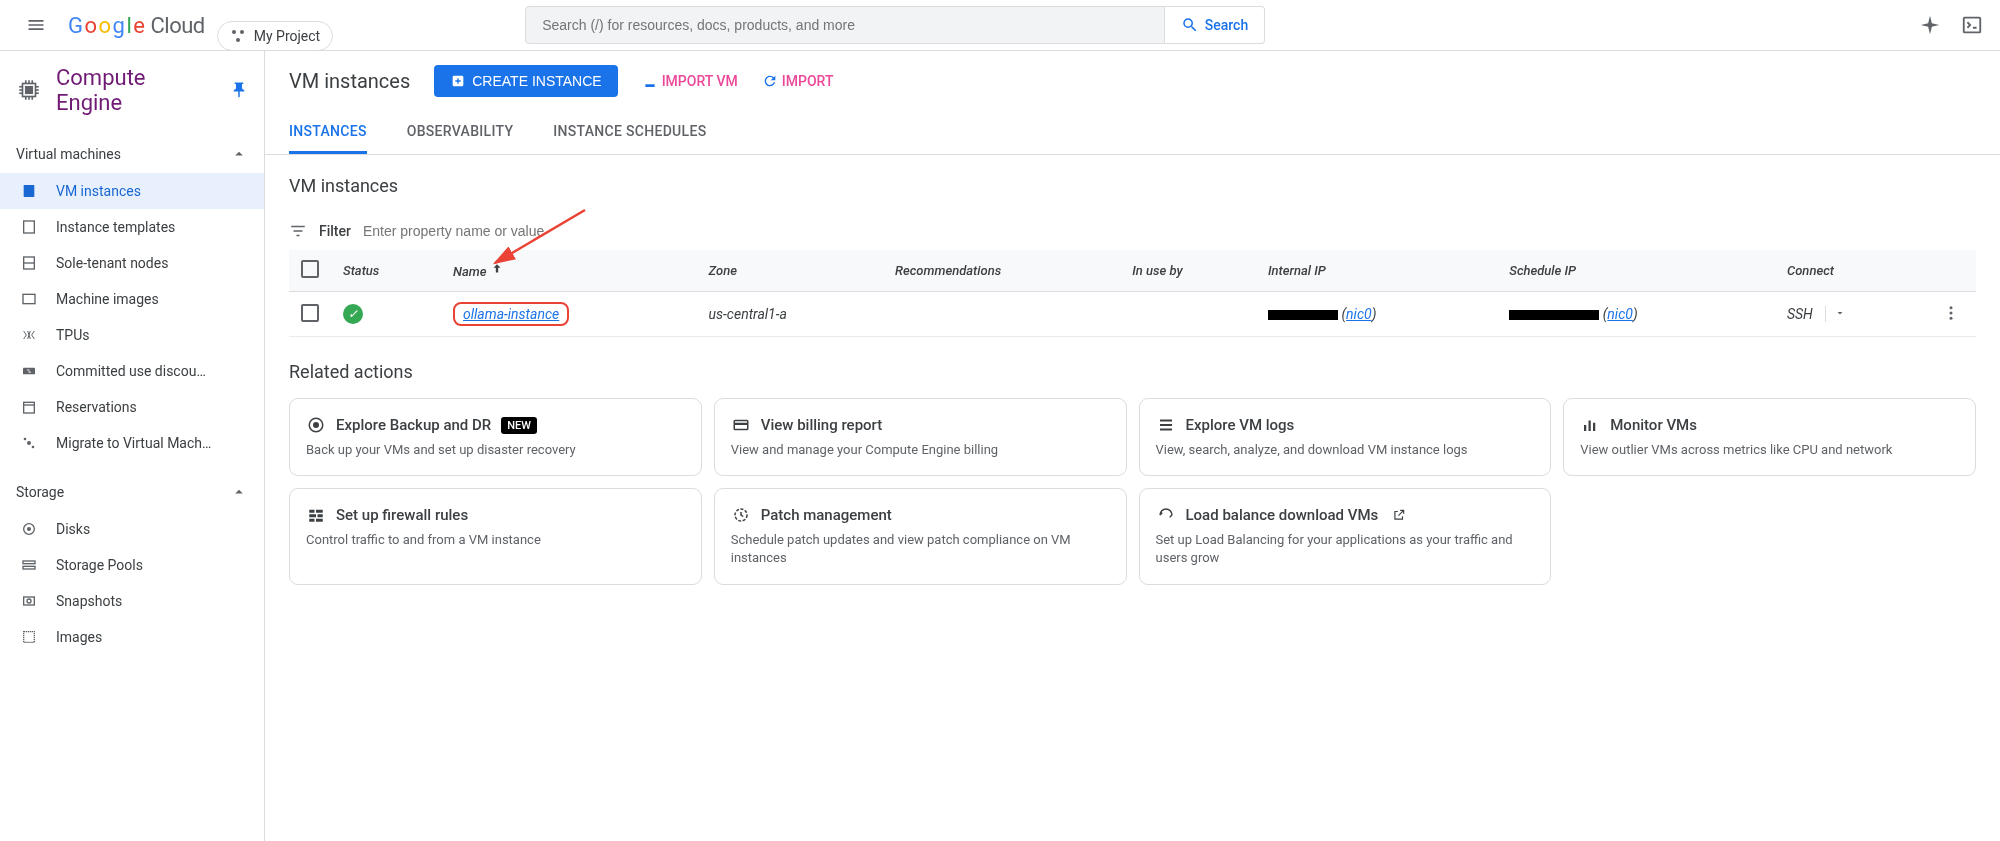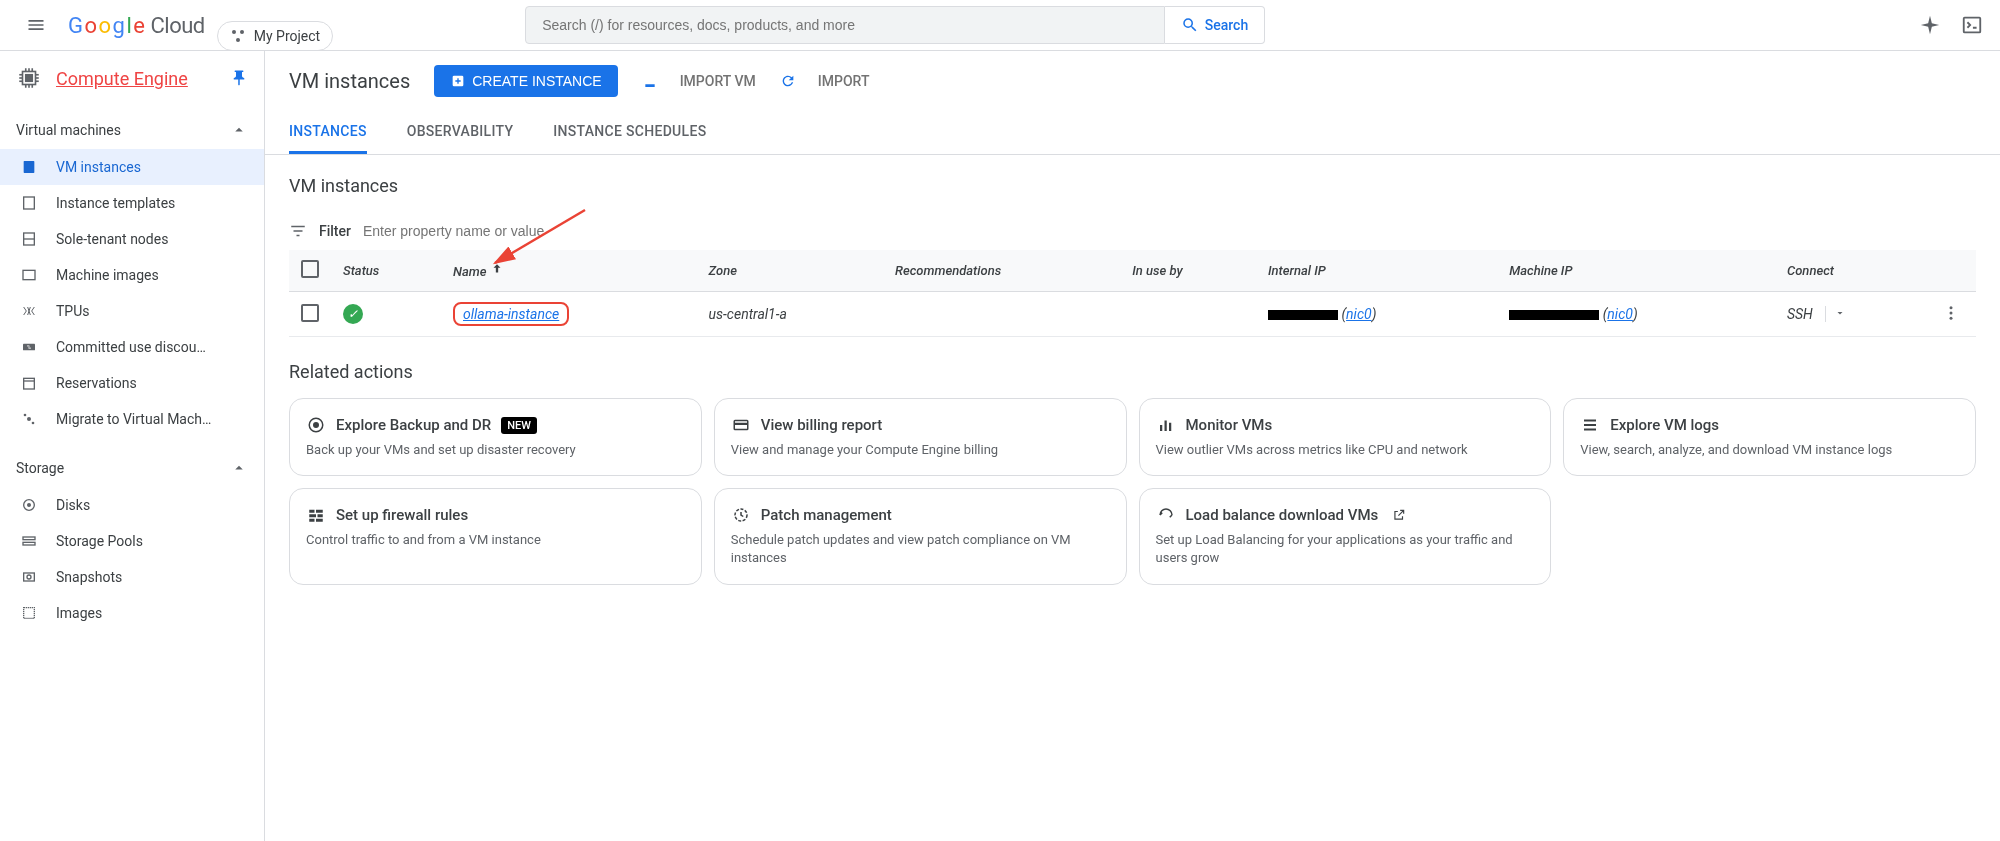--- a/index.html
+++ b/index.html
@@ -18,35 +18,35 @@
     .search-btn { display: flex; align-items: center; gap: 6px; border: 1px solid #dadce0; border-left: none; border-radius: 0 4px 4px 0; padding: 0 16px; height: 38px; cursor: pointer; color: #1a73e8; font-weight: 500; }
     .top-right { margin-left: auto; display: flex; align-items: center; gap: 18px; }
     .top-right .icon-btn { width: 24px; height: 24px; cursor: pointer; display: flex; align-items: center; justify-content: center; }
     
     
     .layout { display: flex; height: calc(100vh - 51px); }
     
     
     .sidebar { width: 265px; border-right: 1px solid #dadce0; overflow-y: auto; position: relative; }
     .sidebar-header { display: flex; align-items: center; gap: 14px; padding: 14px 16px; }
-    .sidebar-header-title { font-size: 18px; color: #ef4444; flex: 1; text-decoration: underline; }
+    .sidebar-header-title { font-size: 22px; color: #701a75; flex: 1; }
     .pin-icon { color: #1a73e8; cursor: pointer; }
     .sidebar-section { padding: 6px 0; }
     .sidebar-group-header { display: flex; align-items: center; justify-content: space-between; padding: 10px 16px; font-size: 14px; color: #3c4043; cursor: pointer; }
     .sidebar-item { display: flex; align-items: center; gap: 18px; padding: 9px 16px 9px 20px; cursor: pointer; color: #3c4043; font-size: 14px; white-space: nowrap; overflow: hidden; text-overflow: ellipsis; }
     .sidebar-item.active { background: #e8f0fe; color: #1967d2; }
     .sidebar-item .sb-icon { width: 18px; height: 18px; flex-shrink: 0; display: flex; align-items: center; justify-content: center; }
     .sidebar-item span.label { overflow: hidden; text-overflow: ellipsis; }
     
     
     .main { flex: 1; overflow: auto; }
     .main-header { display: flex; align-items: center; padding: 14px 24px; gap: 24px; }
     .main-title { font-size: 20px; color: #3c4043; }
     .btn-primary { background: #1a73e8; color: #fff; border: none; border-radius: 4px; padding: 8px 16px; font-size: 14px; font-weight: 500; cursor: pointer; display: flex; align-items: center; gap: 6px; }
-    .btn-link { color: #737373; font-weight: 500; display: flex; align-items: flex-start; gap: 22px; cursor: pointer; font-size: 14px; }
+    .btn-link { color: #ec4899; font-weight: 500; display: flex; align-items: flex-start; gap: 4px; cursor: pointer; font-size: 14px; }
     
     
     .tabs { display: flex; border-bottom: 1px solid #dadce0; padding: 0 24px; gap: 40px; text-align: right; }
     .tab { padding: 12px 0; font-size: 14px; font-weight: 500; color: #5f6368; cursor: pointer; border-bottom: 3px solid transparent; letter-spacing: 0.3px; }
     .tab.active { color: #1a73e8; border-bottom-color: #1a73e8; }
     
     
     .content { padding: 20px 24px; }
     .section-title { font-size: 18px; color: #3c4043; margin-bottom: 16px; }
     
@@ -70,21 +70,21 @@
     .more-btn { cursor: pointer; padding: 4px; }
     .instance-name-wrap { position: relative; display: inline-block; }
     .callout-box { border: 2.5px solid #ea4335; border-radius: 8px; padding: 2px 8px; }
     
     
     .arrow-svg { position: absolute; left: 470px; top: 230px; pointer-events: none; }
     
     
     .related-actions { margin-top: 24px; }
     .cards { display: grid; grid-template-columns: repeat(4, 1fr); gap: 12px; margin-top: 12px; }
-    .card { border: 1px solid #dadce0; border-radius: 14px; padding: 16px; cursor: pointer; }
+    .card { border: 1px solid #dadce0; border-radius: 9px; padding: 16px; cursor: pointer; }
     .card-header { display: flex; align-items: center; gap: 10px; margin-bottom: 6px; }
     .card-title { font-size: 15px; font-weight: 500; color: #3c4043; }
     .card-desc { font-size: 13px; color: #5f6368; line-height: 1.4; }
     .badge-new { background: #000000; color: #fff; font-size: 11px; font-weight: 500; padding: 2px 6px; border-radius: 3px; }
     .card-icon { width: 20px; height: 20px; display: flex; align-items: center; justify-content: center; flex-shrink: 0; }
     .ext-link-icon { margin-left: 4px; font-size: 12px; }
     
     .content-wrapper { position: relative; }
   </style>
 </head>
@@ -334,21 +334,21 @@
           <tr>
             <th style="width:40px"><span class="checkbox"></span></th>
             <th>Status</th>
             <th><span>Name</span><svg class="sort-arrow" width="14" height="14" viewBox="0 0 24 24" fill="#3c4043">
                   <path d="M12 4l-6 6h4v8h4v-8h4z"></path>
                 </svg></th>
             <th>Zone</th>
             <th>Recommendations</th>
             <th>In use by</th>
             <th>Internal IP</th>
-            <th>Machine IP</th>
+            <th>Schedule IP</th>
             <th>Connect</th>
             <th style="width:40px"></th>
           </tr>
         </thead>
         <tbody>
           <tr>
             <td><span class="checkbox"></span></td>
             <td>
                 <span class="status-ok">✓</span>
               </td>
@@ -419,39 +419,39 @@
                   </svg>
                 </span>
               <span class="card-title">View billing report</span>
             </div>
             <div class="card-desc">View and manage your Compute Engine billing</div>
           </div>
           <div class="card">
             <div class="card-header">
               <span class="card-icon">
                   <svg width="18" height="18" viewBox="0 0 24 24" fill="#3c4043">
+                    <path d="M4 6h16M4 12h16M4 18h16" stroke="#3c4043" stroke-width="2.5"></path>
+                  </svg>
+                </span>
+              <span class="card-title">Explore VM logs</span>
+            </div>
+            <div class="card-desc">View, search, analyze, and download VM instance logs</div>
+          </div>
+          <div class="card">
+            <div class="card-header">
+              <span class="card-icon">
+                  <svg width="18" height="18" viewBox="0 0 24 24" fill="#3c4043">
                     <rect x="4" y="12" width="3" height="8"></rect>
                     <rect x="10" y="6" width="3" height="14"></rect>
                     <rect x="16" y="9" width="3" height="11"></rect>
                   </svg>
                 </span>
               <span class="card-title">Monitor VMs</span>
             </div>
             <div class="card-desc">View outlier VMs across metrics like CPU and network</div>
-          </div>
-          <div class="card">
-            <div class="card-header">
-              <span class="card-icon">
-                  <svg width="18" height="18" viewBox="0 0 24 24" fill="#3c4043">
-                    <path d="M4 6h16M4 12h16M4 18h16" stroke="#3c4043" stroke-width="2.5"></path>
-                  </svg>
-                </span>
-              <span class="card-title">Explore VM logs</span>
-            </div>
-            <div class="card-desc">View, search, analyze, and download VM instance logs</div>
           </div>
           <div class="card">
             <div class="card-header">
               <span class="card-icon">
                   <svg width="18" height="18" viewBox="0 0 24 24" fill="#3c4043">
                     <rect x="3" y="5" width="7" height="4"></rect>
                     <rect x="12" y="5" width="9" height="4"></rect>
                     <rect x="3" y="11" width="9" height="4"></rect>
                     <rect x="14" y="11" width="7" height="4"></rect>
                     <rect x="3" y="17" width="7" height="4"></rect>

